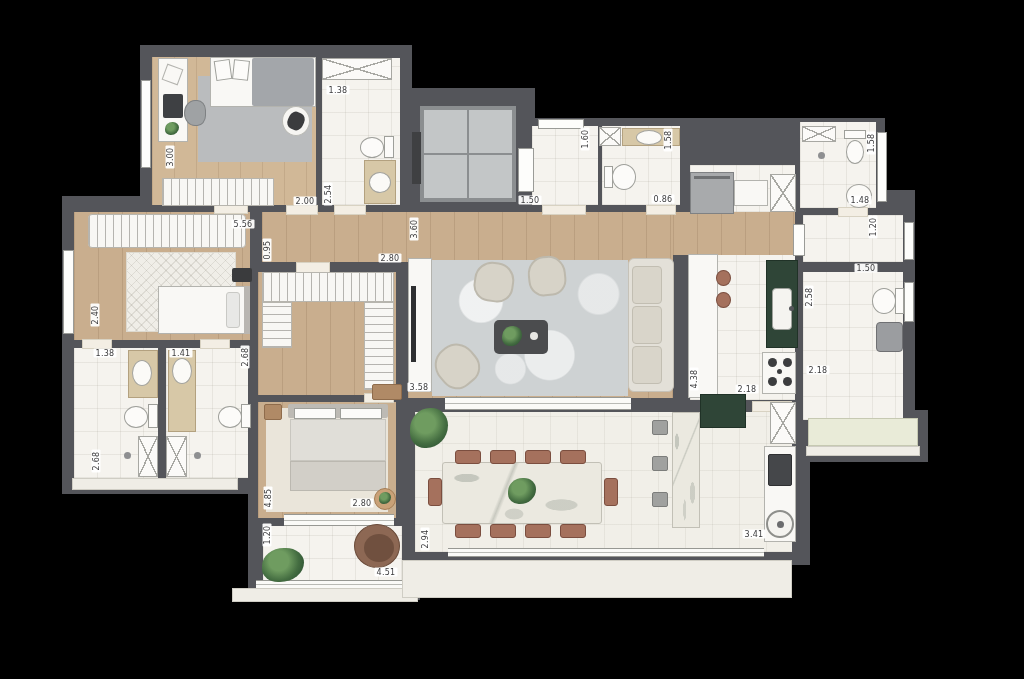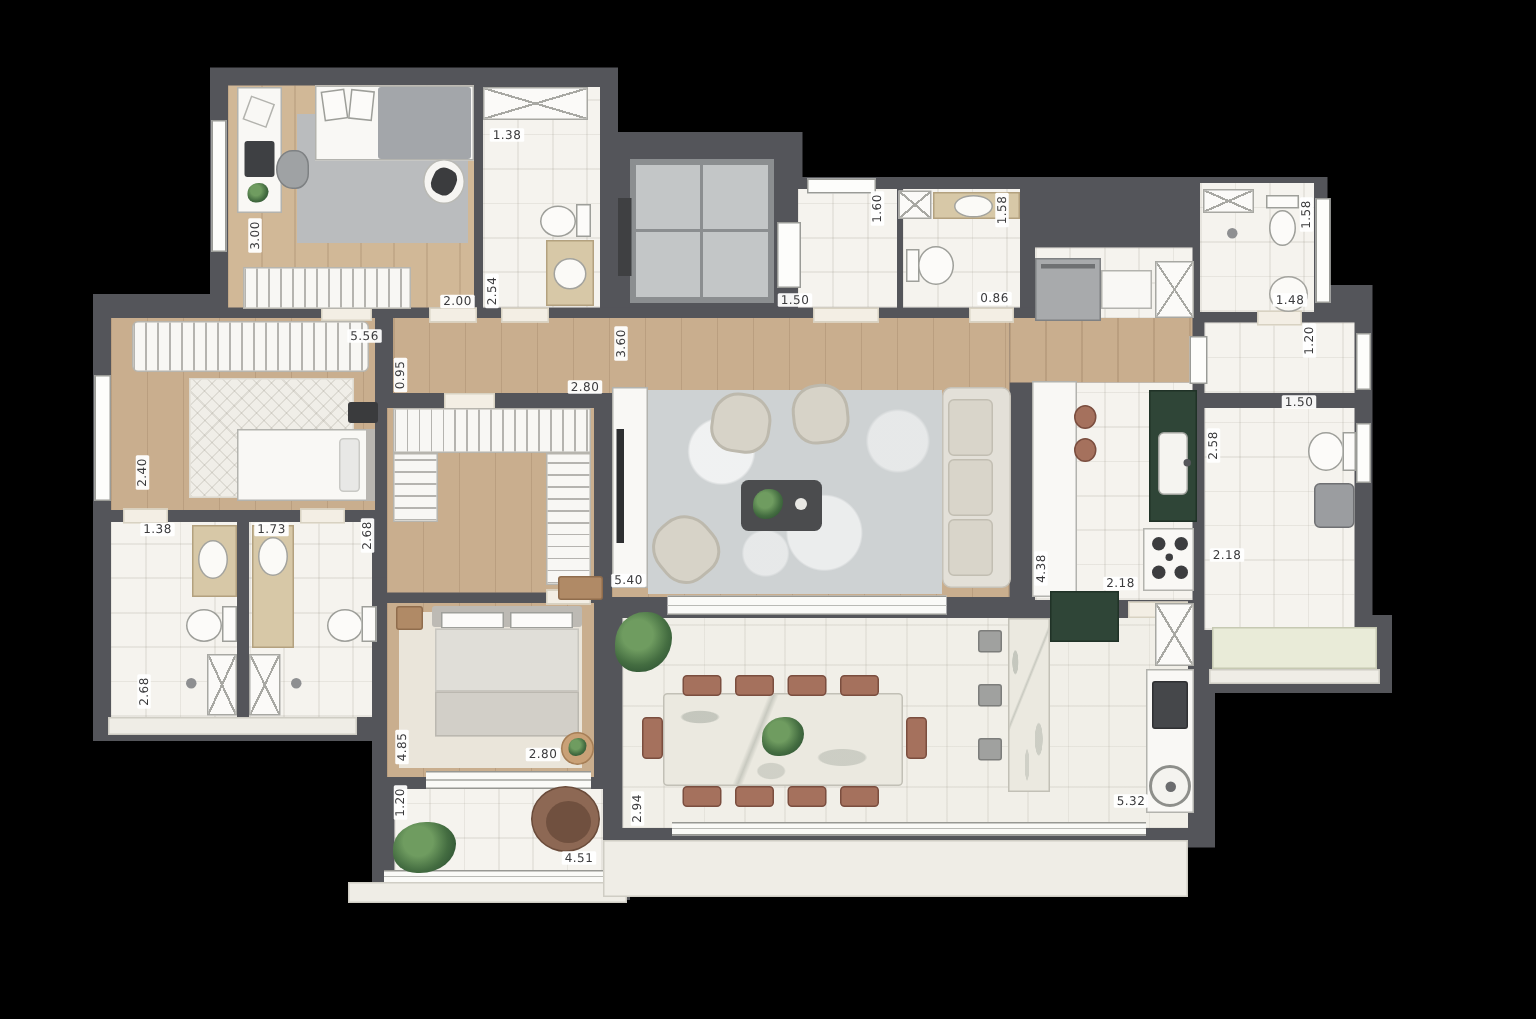--- a/index.html
+++ b/index.html
@@ -252,27 +252,27 @@
       <span class="dim h" style="left: 663px; top: 199px;">0.86</span>
       <span class="dim v" style="left: 668px; top: 140px;">1.58</span>
       <span class="dim h" style="left: 816px; top: 200px; margin-left: 44px;">1.48</span>
       <span class="dim v" style="left: 871px; top: 143px;">1.58</span>
       <span class="dim v" style="left: 873px; top: 227px;">1.20</span>
       <span class="dim h" style="left: 866px; top: 268px;">1.50</span>
       <span class="dim v" style="left: 809px; top: 297px;">2.58</span>
       <span class="dim h" style="left: 818px; top: 370px;">2.18</span>
       <span class="dim h" style="left: 747px; top: 389px;">2.18</span>
       <span class="dim v" style="left: 694px; top: 379px;">4.38</span>
-      <span class="dim h" style="left: 419px; top: 387px;">5.40</span>
+      <span class="dim h" style="left: 419px; top: 387px;">3.58</span>
       <span class="dim v" style="left: 95px; top: 315px;">2.40</span>
       <span class="dim h" style="left: 105px; top: 353px;">1.38</span>
-      <span class="dim h" style="left: 181px; top: 353px;">1.73</span>
+      <span class="dim h" style="left: 181px; top: 353px;">1.41</span>
       <span class="dim v" style="left: 245px; top: 357px;">2.68</span>
       <span class="dim v" style="left: 96px; top: 461px;">2.68</span>
       <span class="dim v" style="left: 268px; top: 498px;">4.85</span>
       <span class="dim h" style="left: 362px; top: 503px;">2.80</span>
       <span class="dim v" style="left: 267px; top: 535px;">1.20</span>
       <span class="dim h" style="left: 386px; top: 572px;">4.51</span>
       <span class="dim v" style="left: 425px; top: 539px;">2.94</span>
-      <span class="dim h" style="left: 754px; top: 534px;">5.32</span>
+      <span class="dim h" style="left: 754px; top: 534px;">3.41</span>
     </div>
 
 </div>
 
 </body></html>

